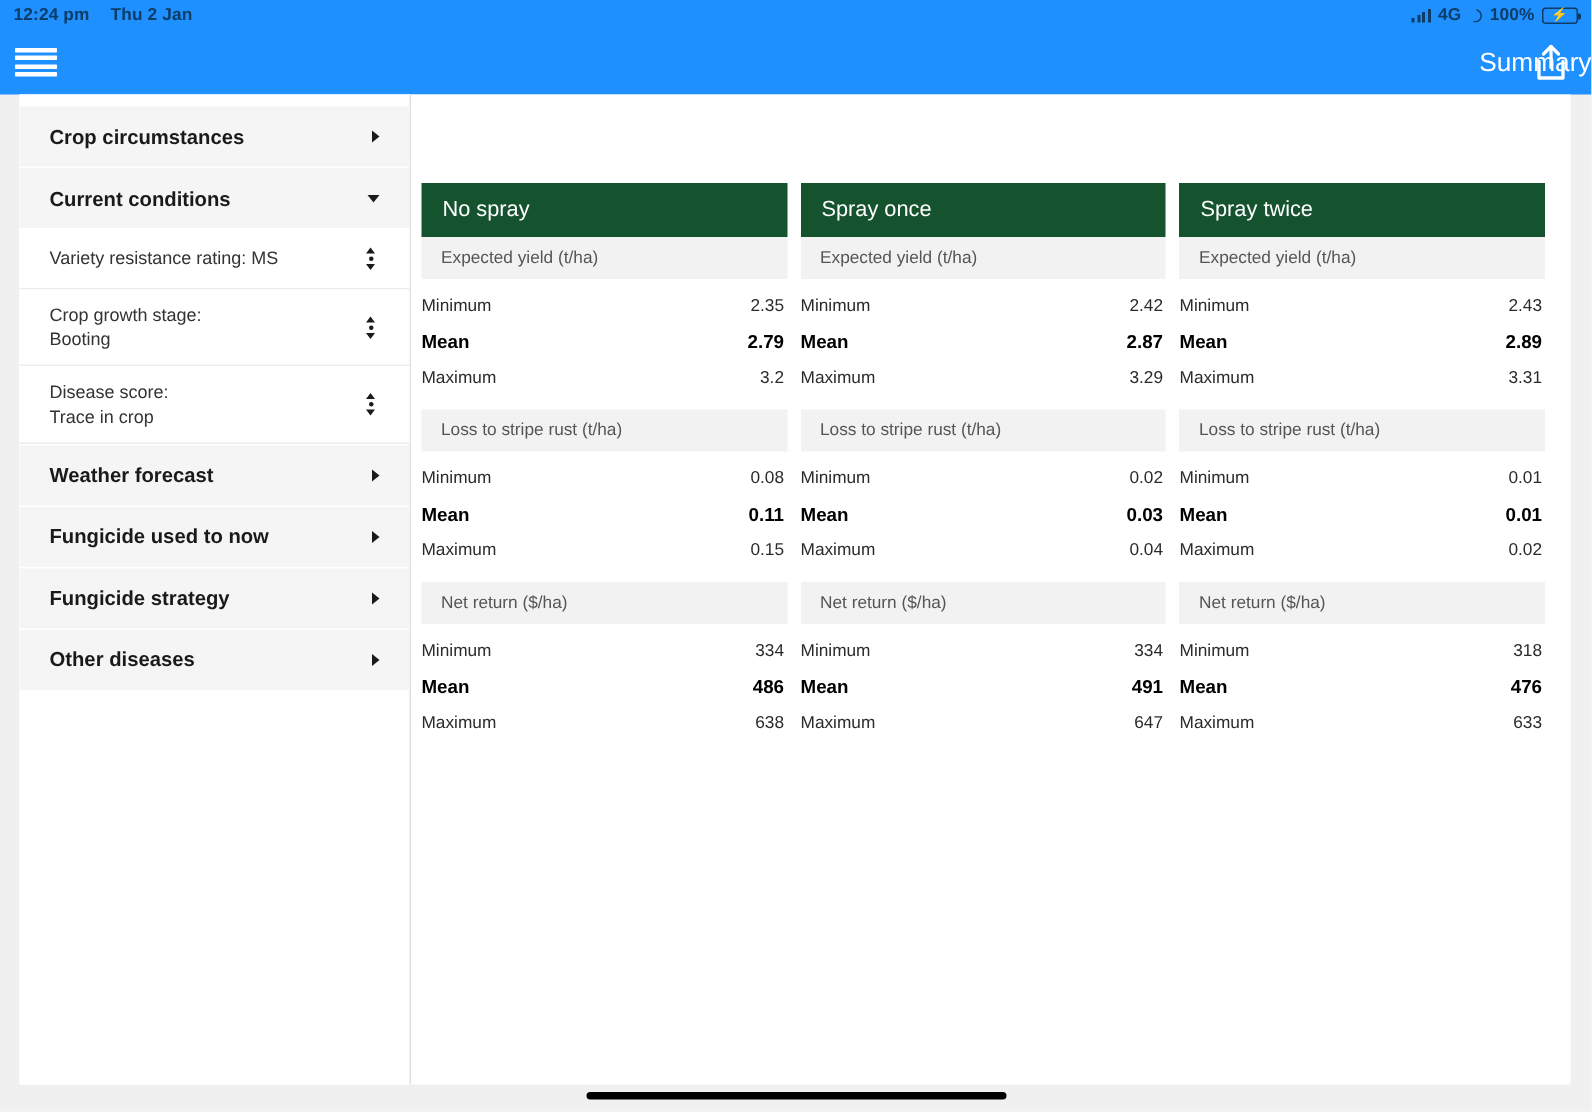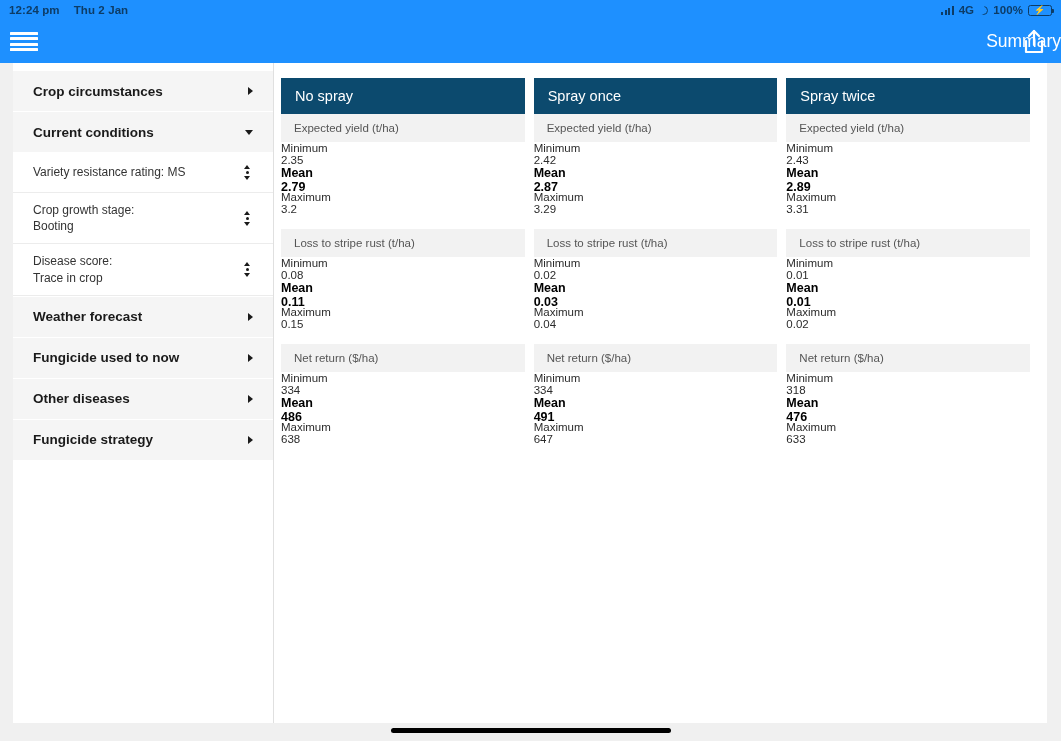--- a/index.html
+++ b/index.html
@@ -123,33 +123,33 @@
     border-left: 3.5px solid transparent; border-right: 3.5px solid transparent;
   }
 
   
   .content {
     flex: 1; padding: 15px 17px 0 7px;
     display: flex; gap: 9px; align-items: flex-start;
   }
   .card { flex: 1; min-width: 0; }
   .card-head {
-    background: #0c4a6e; color: #fff;
+    background: #14532d; color: #fff;
     height: 36px; display: flex; align-items: center;
-    padding: 0 14px; font-size: 14.5px;
+    padding: 0 14px; font-size: 14.5px; margin-top: 44px;
   }
   .metric { margin-bottom: 15px; }
   .metric-title {
     background: #f2f2f2; height: 28px;
     display: flex; align-items: center; padding: 0 13px;
     font-size: 11.5px; color: #555;
   }
   .row {
-    height: 23.5px; display: flex; align-items: flex-start;
-    padding: 0 2px 0 0; font-size: 11.5px; color: #2b2b2b; flex-direction: column;
+    height: 23.5px; display: flex; align-items: flex-end;
+    padding: 0 2px 0 0; font-size: 11.5px; color: #2b2b2b;
   }
   .row .k { flex: 1; }
   .row .v { text-align: right; }
   .row.mean { font-weight: bold; font-size: 12.5px; color: #000; height: 25px; }
 
   
   .home-indicator {
     position: absolute; left: 50%; bottom: 8px;
     transform: translateX(-50%);
     width: 280px; height: 5px; background: #000; border-radius: 3px;
@@ -246,29 +246,29 @@
         <span class="label">Weather forecast</span>
         <span class="caret-right"></span>
       </div>
 
       <div class="sec-head">
         <span class="label">Fungicide used to now</span>
         <span class="caret-right"></span>
       </div>
 
       <div class="sec-head">
+        <span class="label">Fungicide strategy</span>
+        <span class="caret-right"></span>
+      </div>
+
+      <div class="sec-head">
         <span class="label">Other diseases</span>
         <span class="caret-right"></span>
       </div>
 
-      <div class="sec-head">
-        <span class="label">Fungicide strategy</span>
-        <span class="caret-right"></span>
-      </div>
-
     </div>
 
     <div class="content">
 
       <div class="card">
         <div class="card-head">No spray</div>
 
         <div class="metric">
           <div class="metric-title">Expected yield (t/ha)</div>
           <div class="row">

